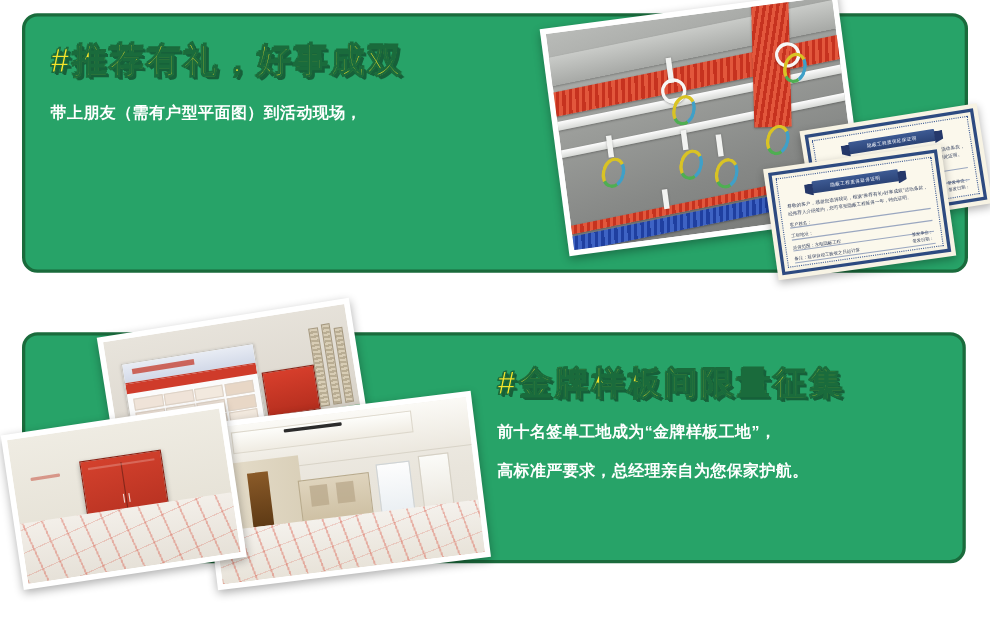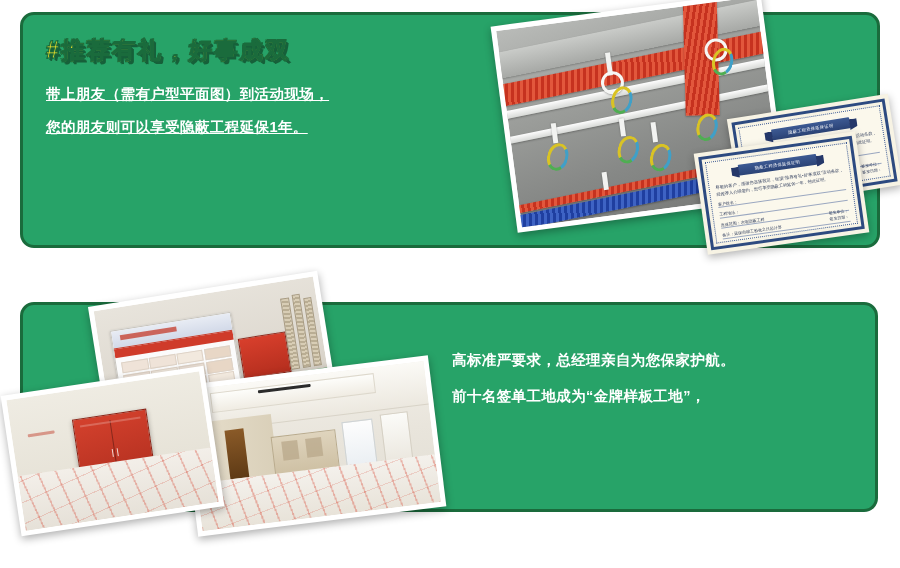--- a/index.html
+++ b/index.html
@@ -39,21 +39,21 @@
   
   .text-block {
     position: absolute;
     z-index: 30;
   }
   #text-top { left: 46px; top: 38px; width: 470px; }
   #text-bottom { left: 452px; top: 332px; width: 420px; }
 
   .headline {
     color: #f4e32b;
-    font-size: 23px;
+    font-size: 31px;
     font-weight: bold;
     letter-spacing: 2.5px;
     line-height: 1.1;
     white-space: nowrap;
     -webkit-text-stroke: 1px #1a6b3c;
     text-shadow:
        2px 2px 0 #17603a,
        3px 3px 0 #17603a,
       -1px  1px 0 #1a6b3c,
        1px -1px 0 #1a6b3c;
@@ -61,21 +61,21 @@
   #headline-bottom { font-size: 30px; letter-spacing: 3px; }
 
   .body-line {
     color: #ffffff;
     font-size: 14.5px;
     font-weight: bold;
     line-height: 1;
     letter-spacing: 0.4px;
     white-space: nowrap;
   }
-  #text-top .body-line { margin-top: 18px; text-decoration: underline; }
+  #text-top .body-line { margin-top: 18px; }
   #text-top .body-line.first { margin-top: 24px; }
   #text-bottom .body-line { margin-top: 21px; }
   #text-bottom .body-line.first { margin-top: 26px; }
 
   
   .photo {
     position: absolute;
     background: #ffffff;
     padding: 5px;
     box-sizing: border-box;
@@ -460,21 +460,20 @@
   }
 </style>
 </head>
 <body>
 
 <div class="panel" id="panel-top"></div>
 
 <div class="text-block" id="text-top">
   <div class="headline">#推荐有礼，好事成双</div>
   <div class="body-line first">带上朋友（需有户型平面图）到活动现场，</div>
-  <div class="body-line">您的朋友则可以享受隐蔽工程延保1年。</div>
 </div>
 
 <div class="photo" id="photo-ceiling">
   <div class="inner">
     <div class="ceiling-bg"></div>
 
     <div class="slab" style="left:-6%;top:6%;width:118%;height:13%;transform:rotate(-4deg);"></div>
     <div class="red-conduit" style="left:-6%;top:22%;width:118%;height:11%;transform:rotate(-4deg);"></div>
     <div class="rail" style="left:-6%;top:36%;width:118%;height:4%;transform:rotate(-4deg);"></div>
     <div class="rail" style="left:-6%;top:49%;width:118%;height:3.5%;transform:rotate(-4deg);"></div>
@@ -535,22 +534,23 @@
         <div>签发单位：</div>
         <div>签发日期：</div>
       </div>
     </div>
   </div>
 </div>
 
 <div class="panel" id="panel-bottom"></div>
 
 <div class="text-block" id="text-bottom">
+  <div class="headline" id="headline-bottom">#金牌样板间限量征集</div>
+  <div class="body-line">前十名签单工地成为“金牌样板工地”，</div>
   <div class="body-line">高标准严要求，总经理亲自为您保家护航。</div>
-  <div class="body-line">前十名签单工地成为“金牌样板工地”，</div>
 </div>
 
 <div class="photo" id="photo-board">
   <div class="inner">
     <div class="board-bg"></div>
     <div class="board-floor"></div>
 
     <div class="info-board">
       <div class="ib-head"></div>
       <div class="ib-redbar"></div>

